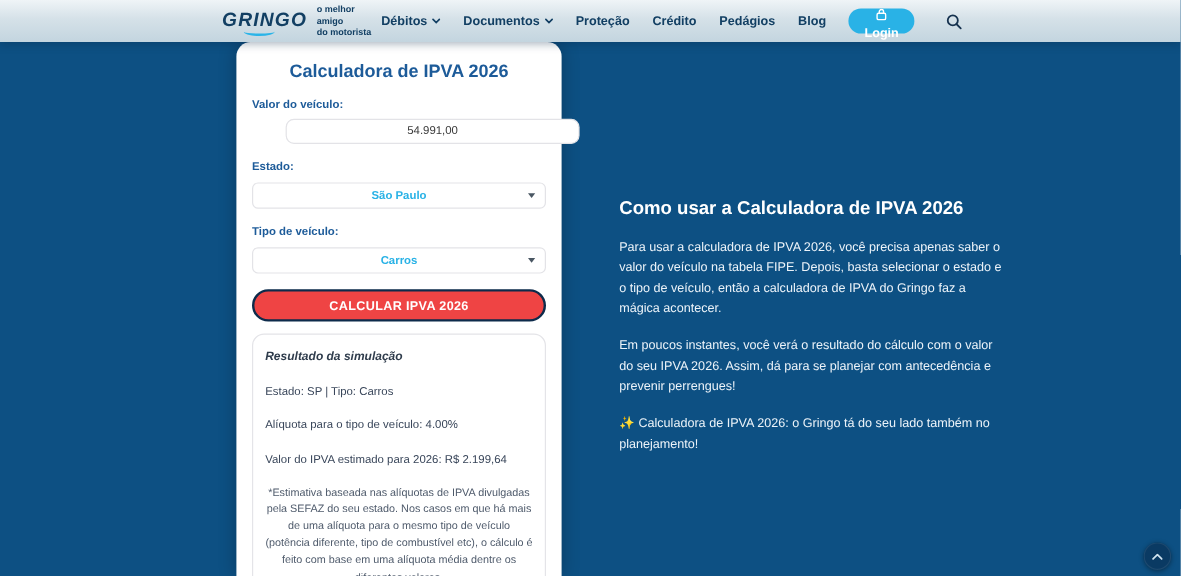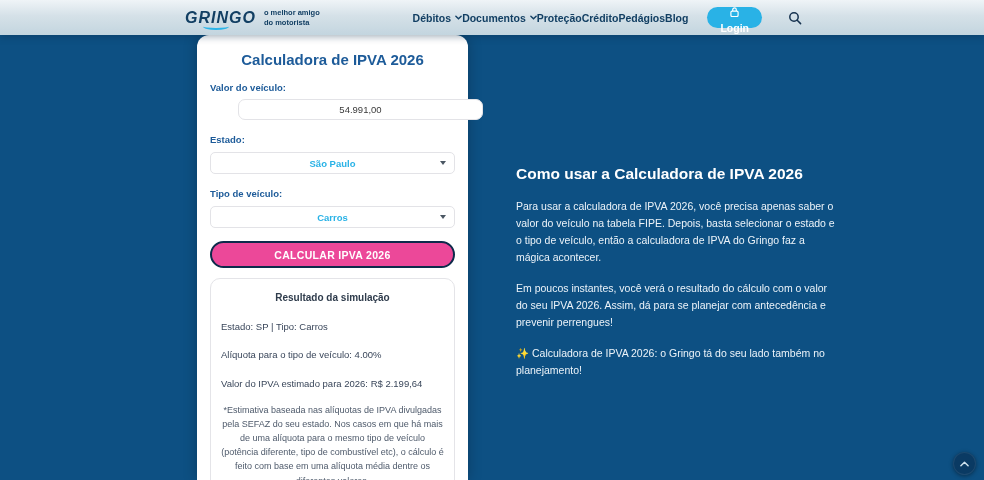--- a/index.html
+++ b/index.html
@@ -19,21 +19,21 @@
   .logo-text {
     position:relative; font-size:16px; font-weight:bold; font-style:italic;
     color:#123f63; letter-spacing:1px;
   }
   .logo-swoosh {
     position:absolute; left:18px; bottom:-3px; width:26px; height:7px;
     border-bottom:2px solid #2ab4e8; border-radius:50%;
   }
   .tagline { font-size:7.5px; font-weight:bold; color:#123f63; line-height:1.25; }
   .header-spacer { flex:1; }
-  .nav { display:flex; align-items:center; }
+  .nav { display:flex; align-items:center; gap:19px; }
   .nav-item { display:flex; align-items:center; gap:4px; font-size:10.5px; font-weight:bold; color:#123f63; cursor:pointer; white-space:nowrap; }
   .chev { width:7px; height:7px; display:inline-block; }
   .chev svg { display:block; }
   .login-btn {
     margin-left:19px; height:21px; padding:0 13px; border-radius:12px;
     background:#29b2e6; color:#fff; font-size:10.5px; font-weight:bold;
     display:flex; align-items:center; gap:5px; cursor:pointer; border:none;flex-direction:column;
   }
   .search-icon { margin-left:26px; cursor:pointer; display:flex; align-items:center; }
 
@@ -55,30 +55,30 @@
     border-radius:5px; background:#fff; display:flex; align-items:center; justify-content:center;
     font-size:9.5px; font-weight:bold; color:#29b2e6; cursor:pointer;
   }
   .select-caret {
     position:absolute; right:8px; top:50%; margin-top:-2px;
     width:0; height:0; border-left:3px solid transparent; border-right:3px solid transparent;
     border-top:4px solid #4a5763;
   }
   .calc-btn {
     margin-top:13px; width:100%; height:27px; border-radius:14px;
-    background:#ec4899; border:2.5px solid #0d2b4b; color:#fff;
+    background:#ef4444; border:2.5px solid #0d2b4b; color:#fff;
     font-size:10.5px; font-weight:bold; letter-spacing:.3px; cursor:pointer;
     display:flex; align-items:center; justify-content:center;
     font-family:"Liberation Sans", sans-serif;
   }
   .result-box {
     margin-top:10px; border:1px solid #e4e4e8; border-radius:10px;
     padding:13px 10px 12px 10px;
   }
-  .result-title { text-align:center; font-size:10px; font-weight:bold; color:#2f3c4c; }
+  .result-title { text-align:left; font-size:10px; font-weight:bold; color:#2f3c4c;font-style:italic; }
   .result-line { margin-top:17.5px; font-size:9.5px; color:#39465a; }
   .result-disclaimer { margin-top:14px; text-align:center; font-size:9px; line-height:1.58; color:#4e5a6b; }
 
   
   .howto { position:absolute; left:516px; top:165px; width:324px; color:#fff; z-index:1; }
   .howto-title { font-size:15.5px; font-weight:bold; margin-bottom:15px; }
   .howto p { font-size:10.5px; line-height:1.62; color:#ecf3f9; margin-bottom:14px; }
 
   
   .scroll-top {

